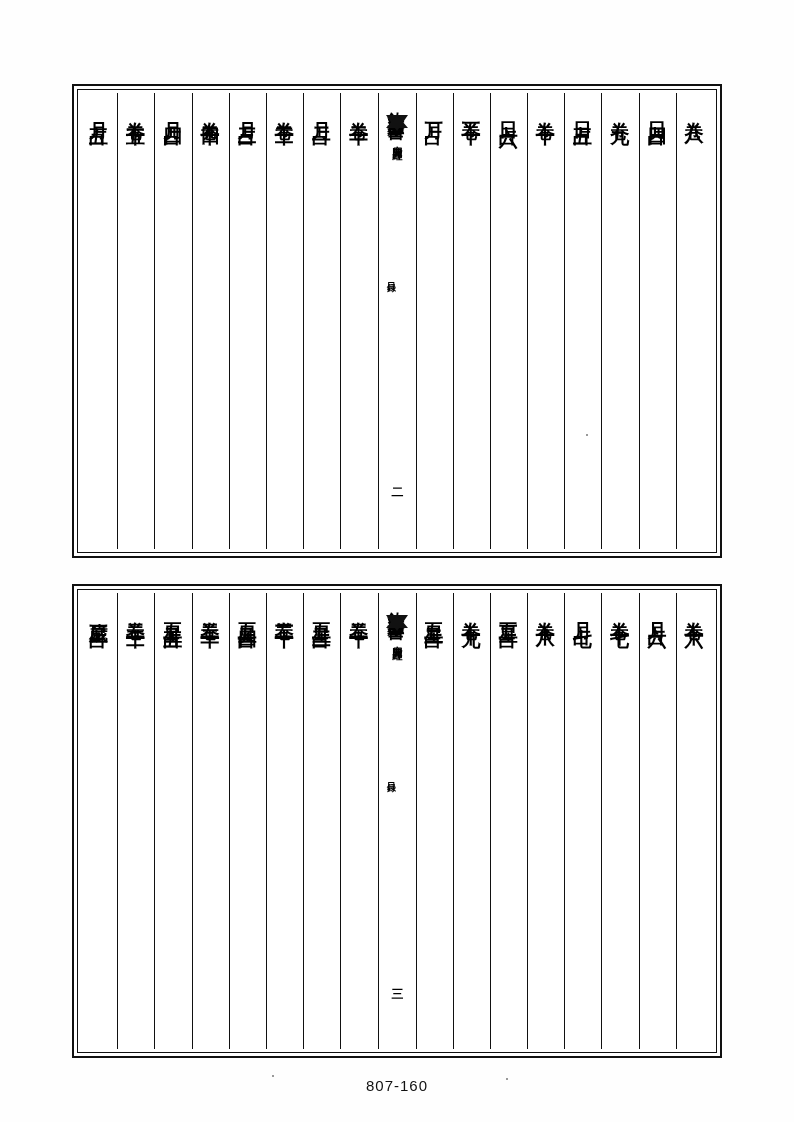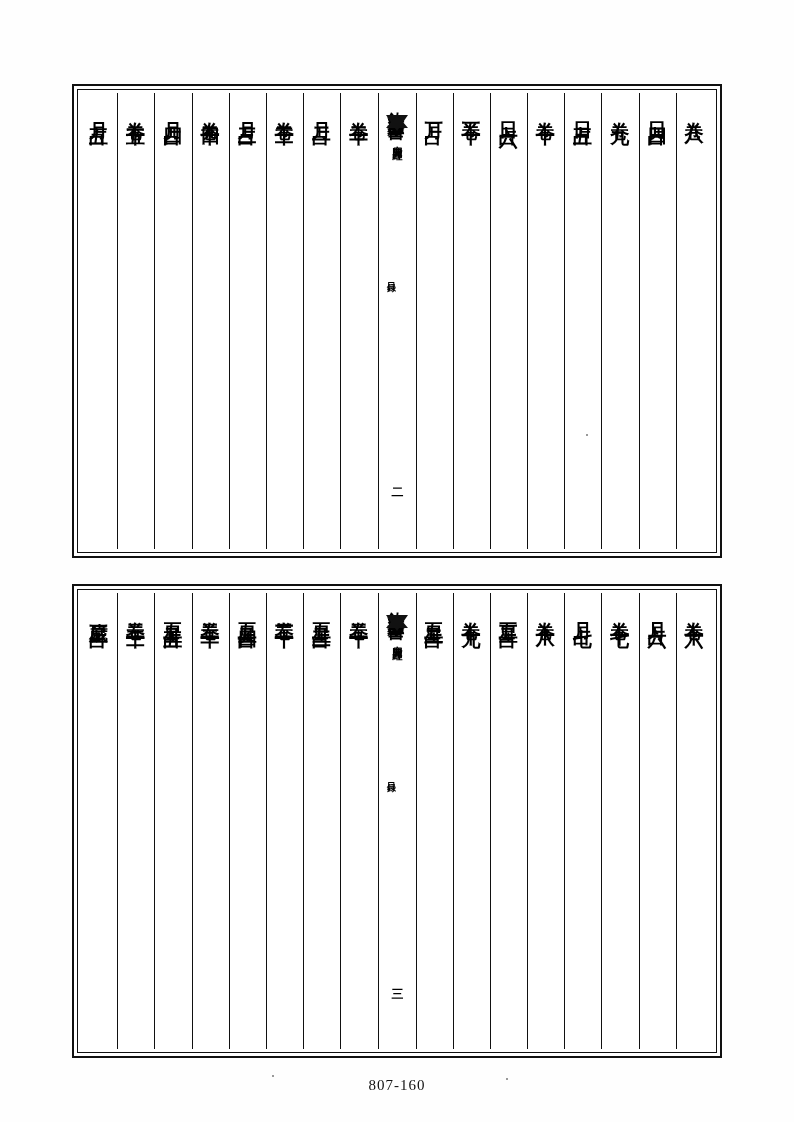--- a/index.html
+++ b/index.html
@@ -129,21 +129,21 @@
     font-size: 12px;
     font-weight: 700;
   }
 
   
   .folio {
     position: absolute;
     left: 0; right: 0;
     bottom: 28px;
     text-align: center;
-    font-family: Liberation Serif, serif;
+    font-family: Liberation Sans, sans-serif;
     font-size: 15px;
     letter-spacing: 1px;
     color: #111;
   }
   
   .speck {
     position: absolute;
     width: 2px; height: 2px;
     background: #777;
     border-radius: 50%;

